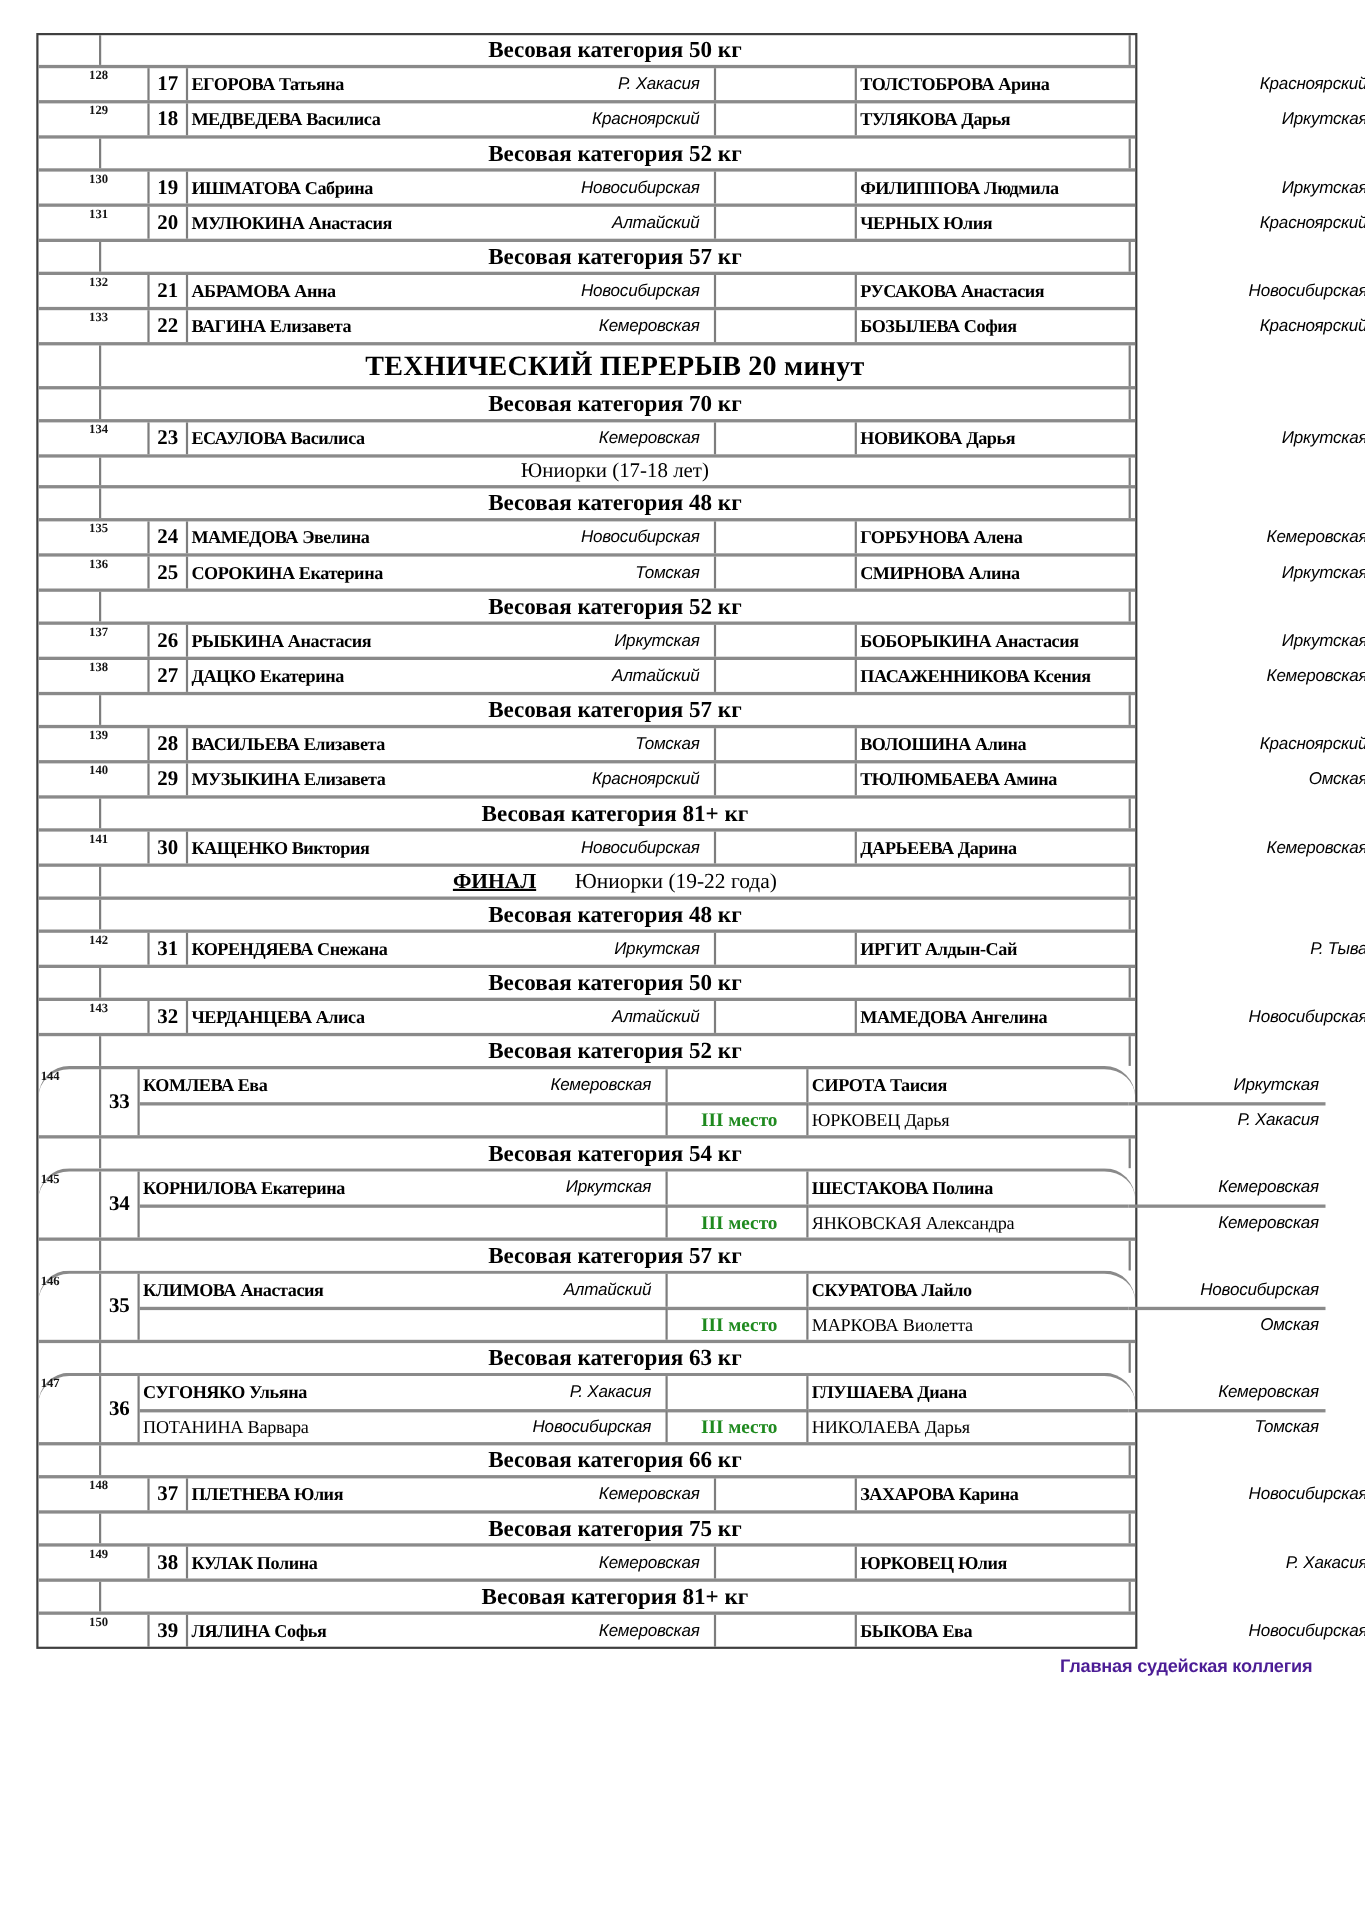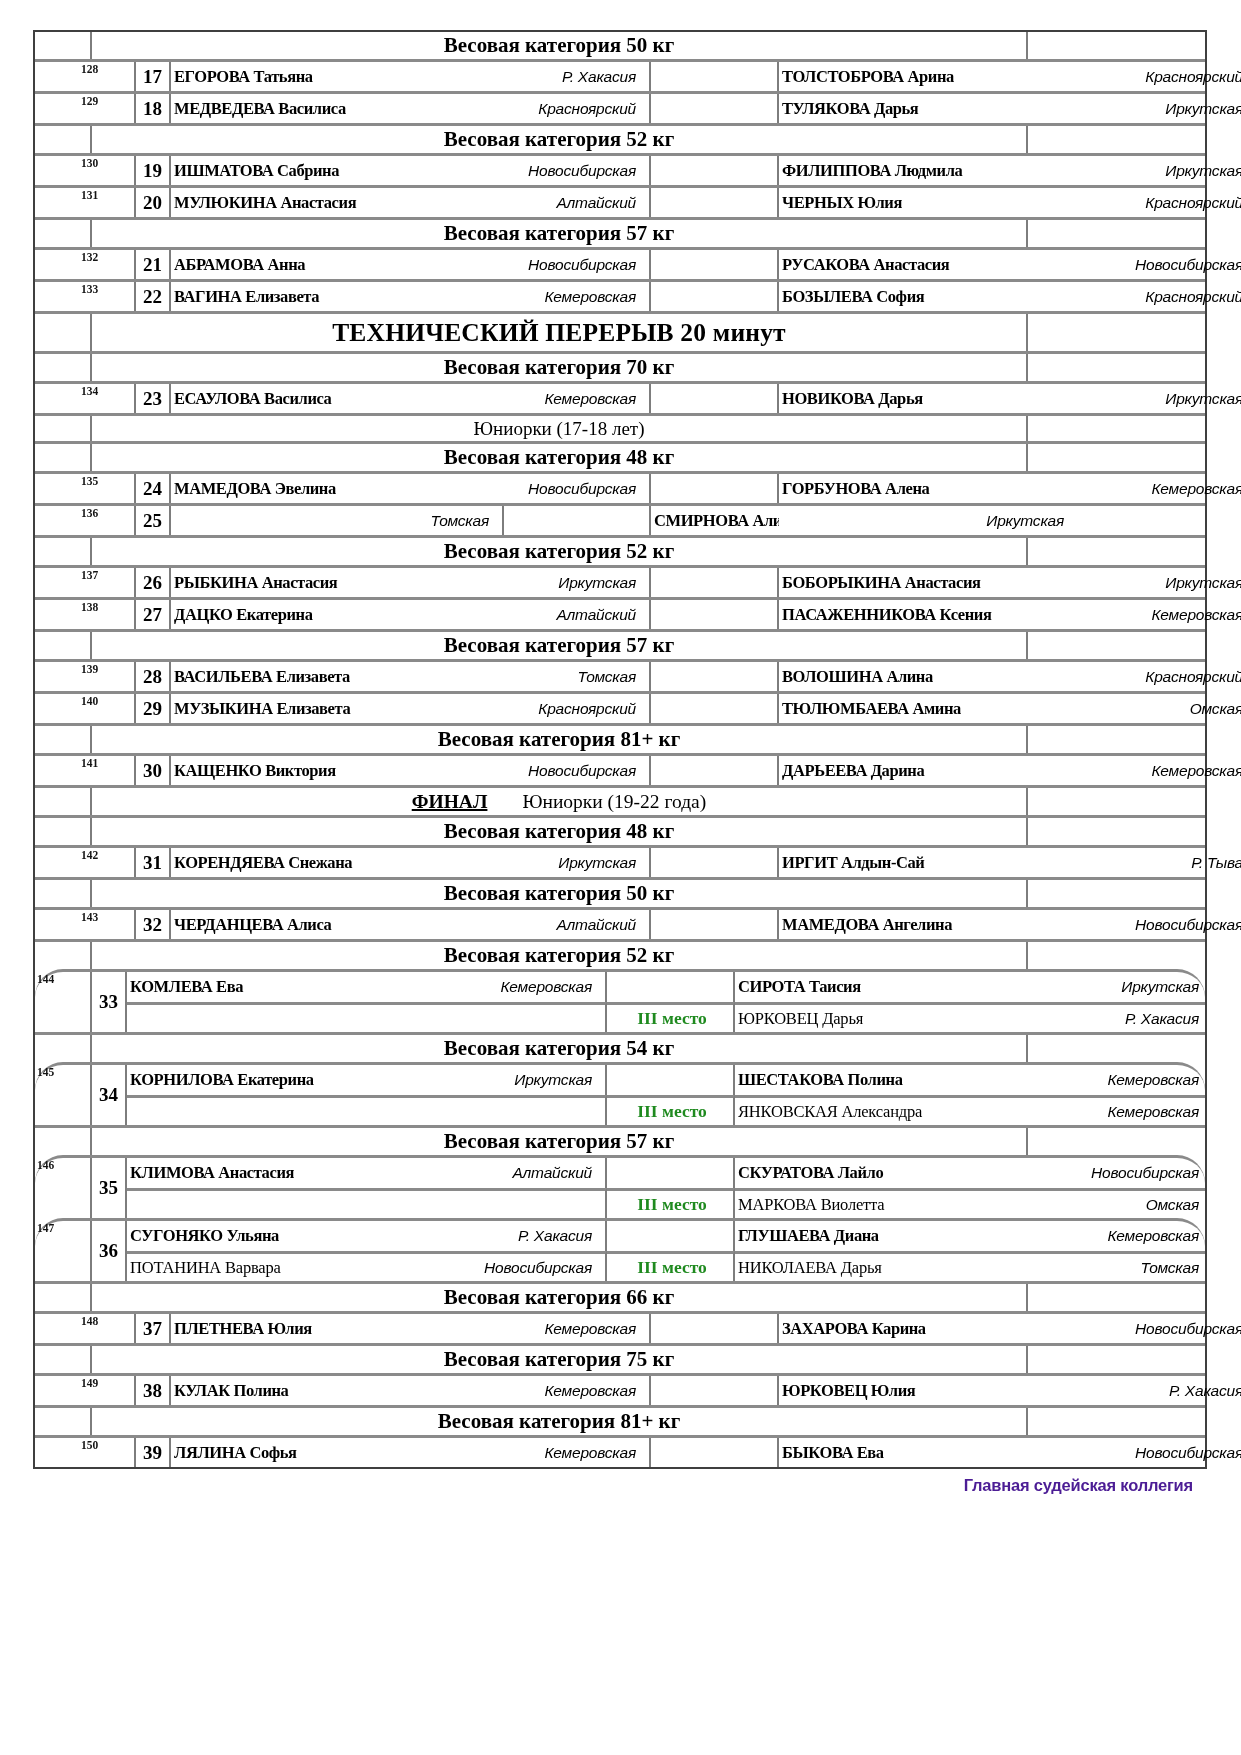--- a/index.html
+++ b/index.html
@@ -3,21 +3,21 @@
 <meta charset="utf-8">
 <style>
   html,body { margin:0; padding:0; background:#e8e8e8; }
   .page {
     position:relative; width:1241px; height:1755px; background:#ffffff;
     margin:0 auto; font-family:"Liberation Sans", sans-serif; color:#000;
     overflow:hidden;
   }
   .content { padding:30px 34px 0 33px; }
   .tbl {
-    width:1174px; box-sizing:border-box;
+    width:1001px; box-sizing:border-box;
     border:2px solid #3f3f3f; background:#fff;
   }
   .row { display:grid; grid-template-columns:57px 35px 333px 147px 128px 291px 179px; }
   .row + .row { border-top:3px solid #8a8a8a; }
   .row.special { grid-template-columns:57px 934px 179px; }
   .cell { box-sizing:border-box; display:flex; align-items:center; overflow:hidden; white-space:nowrap; }
   
   .ref {
     border-right:2px solid #7d7d7d; align-items:flex-start; justify-content:flex-start;
     font-family:"Liberation Serif", serif; font-weight:600; font-size:11.5px;
@@ -171,20 +171,21 @@
           <div class="cell boutno">24</div>
           <div class="cell name">МАМЕДОВА Эвелина</div>
           <div class="cell region lr">Новосибирская</div>
           <div class="cell mid"></div>
           <div class="cell name">ГОРБУНОВА Алена</div>
           <div class="cell region rr">Кемеровская</div>
         </div>
         <div class="row bout">
           <div class="cell ref">136</div>
           <div class="cell boutno">25</div>
+          <div class="cell name">СОРОКИНА Екатерина</div>
           <div class="cell region lr">Томская</div>
           <div class="cell mid"></div>
           <div class="cell name">СМИРНОВА Алина</div>
           <div class="cell region rr">Иркутская</div>
         </div>
         <div class="row cat special">
           <div class="cell corner"></div>
           <div class="cell merged">Весовая категория 52 кг</div>
           <div class="cell endcap"></div>
         </div>
@@ -329,20 +330,25 @@
           <div class="cell region lr">Алтайский</div>
           <div class="cell mid"></div>
           <div class="cell name">СКУРАТОВА Лайло</div>
           <div class="cell region rr">Новосибирская</div>
           <div class="cell name plain sub2"></div>
           <div class="cell region lr sub2"></div>
           <div class="cell mid sub2">III место</div>
           <div class="cell name plain sub2">МАРКОВА Виолетта</div>
           <div class="cell region rr sub2">Омская</div>
         </div>
+        <div class="row cat special">
+          <div class="cell corner"></div>
+          <div class="cell merged">Весовая категория 63 кг</div>
+          <div class="cell endcap"></div>
+        </div>
         <div class="row bout2">
           <div class="cell ref" style="grid-row: 1 / span 2;">147</div>
           <div class="cell boutno" style="grid-row: 1 / span 2;">36</div>
           <div class="cell name">СУГОНЯКО Ульяна</div>
           <div class="cell region lr">Р. Хакасия</div>
           <div class="cell mid"></div>
           <div class="cell name">ГЛУШАЕВА Диана</div>
           <div class="cell region rr">Кемеровская</div>
           <div class="cell name plain sub2">ПОТАНИНА Варвара</div>
           <div class="cell region lr sub2">Новосибирская</div>

